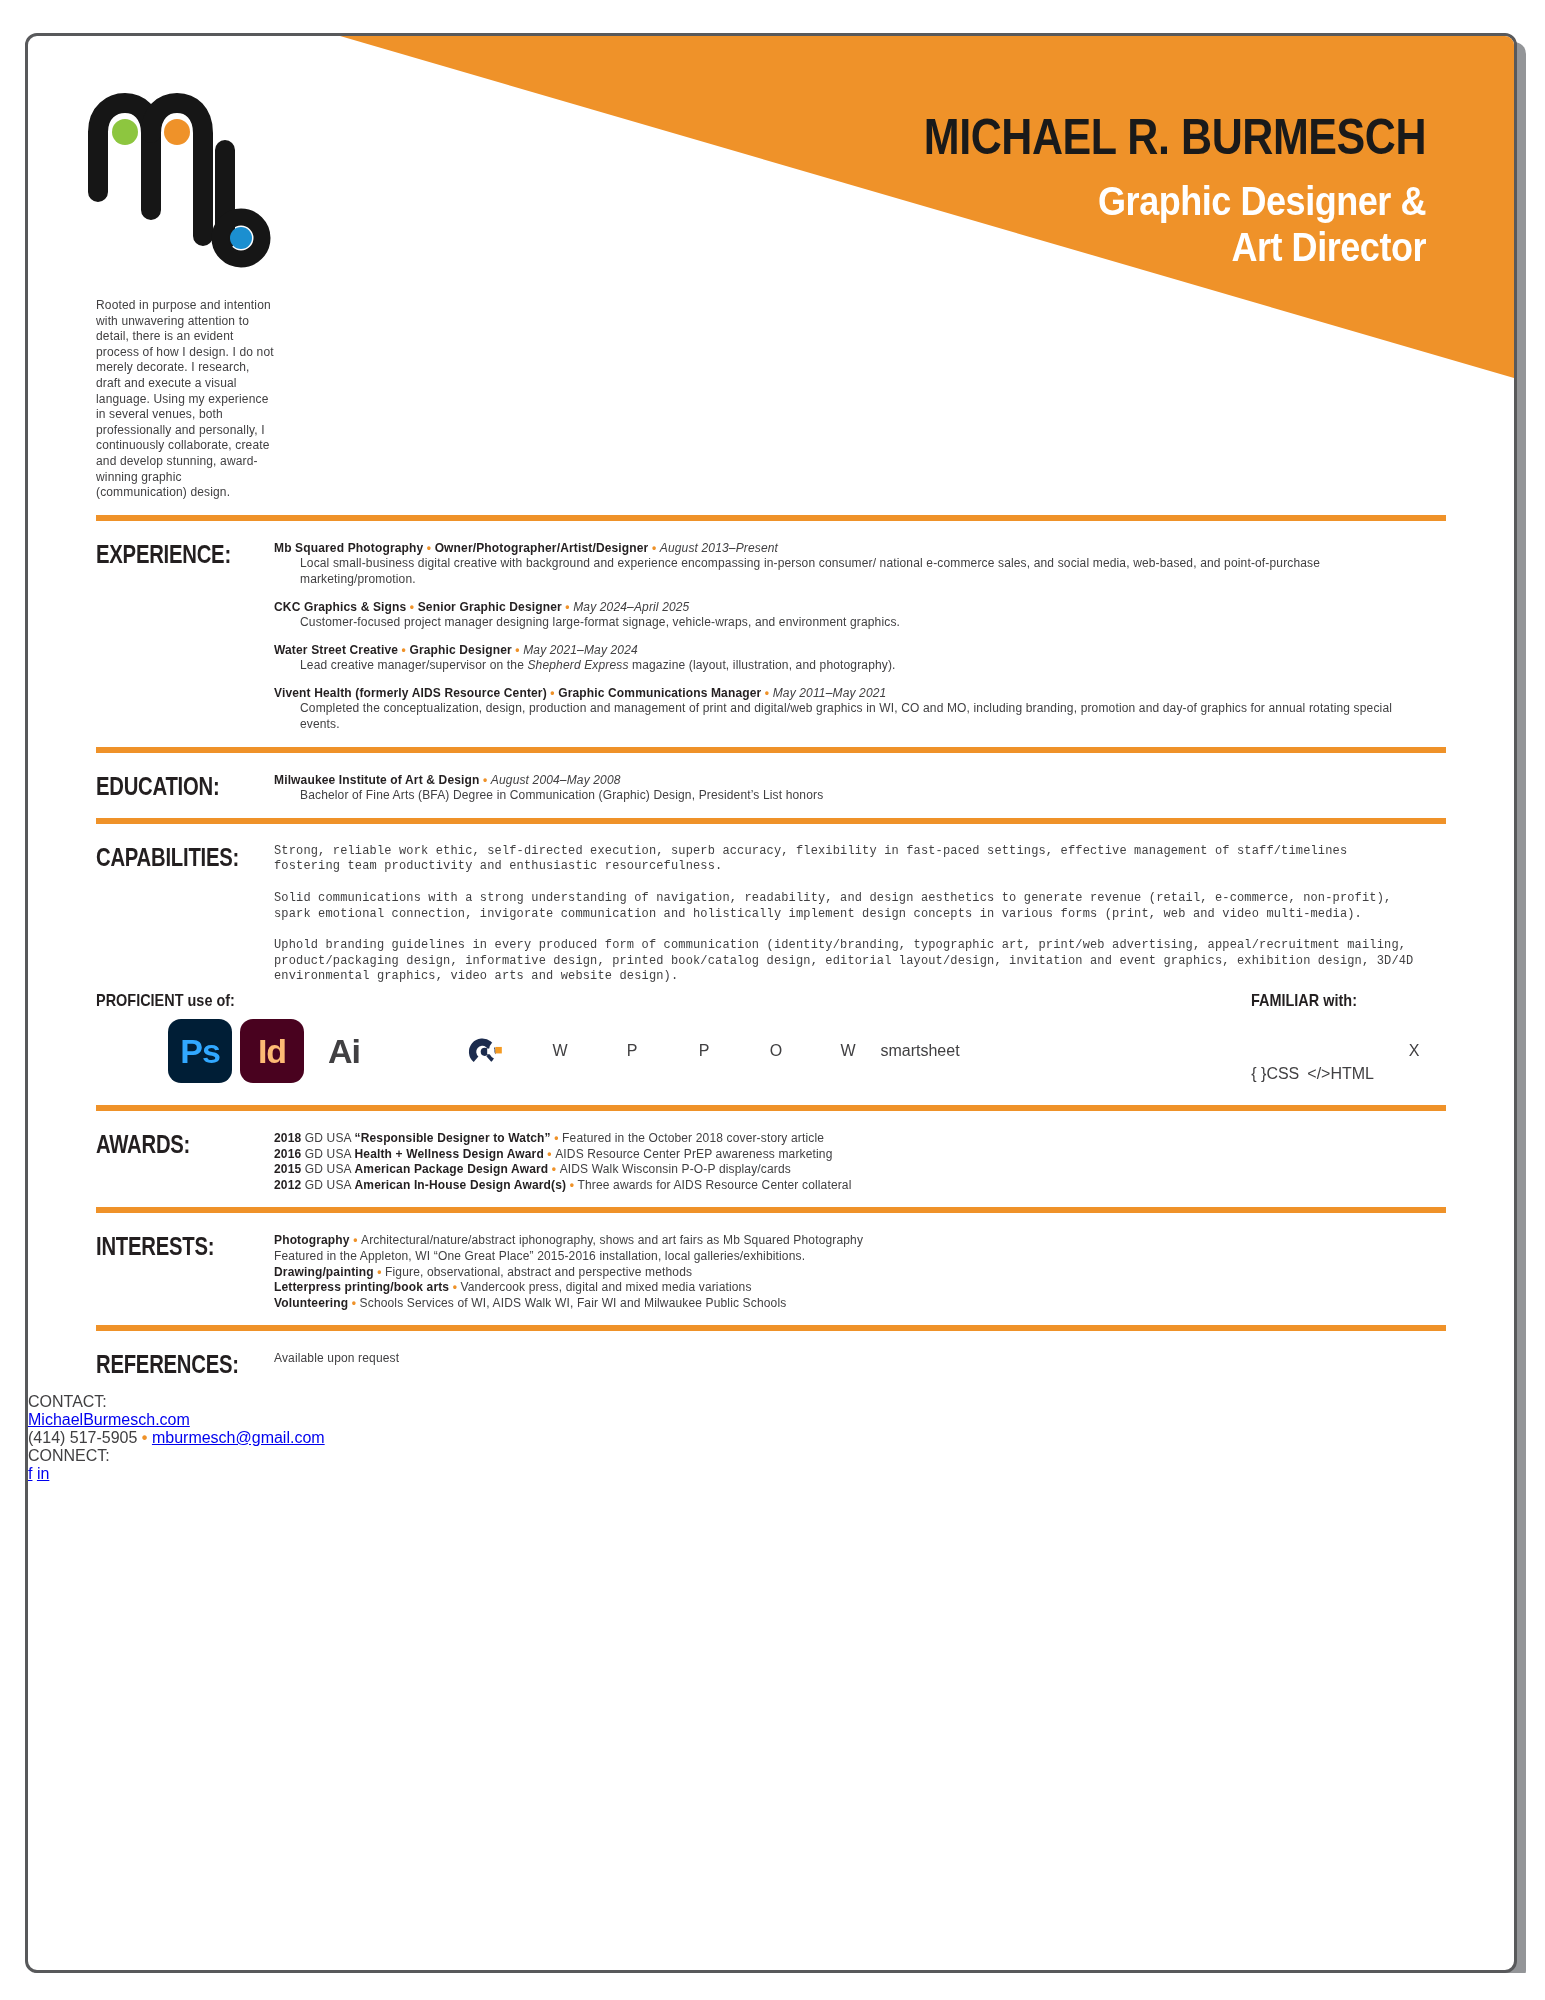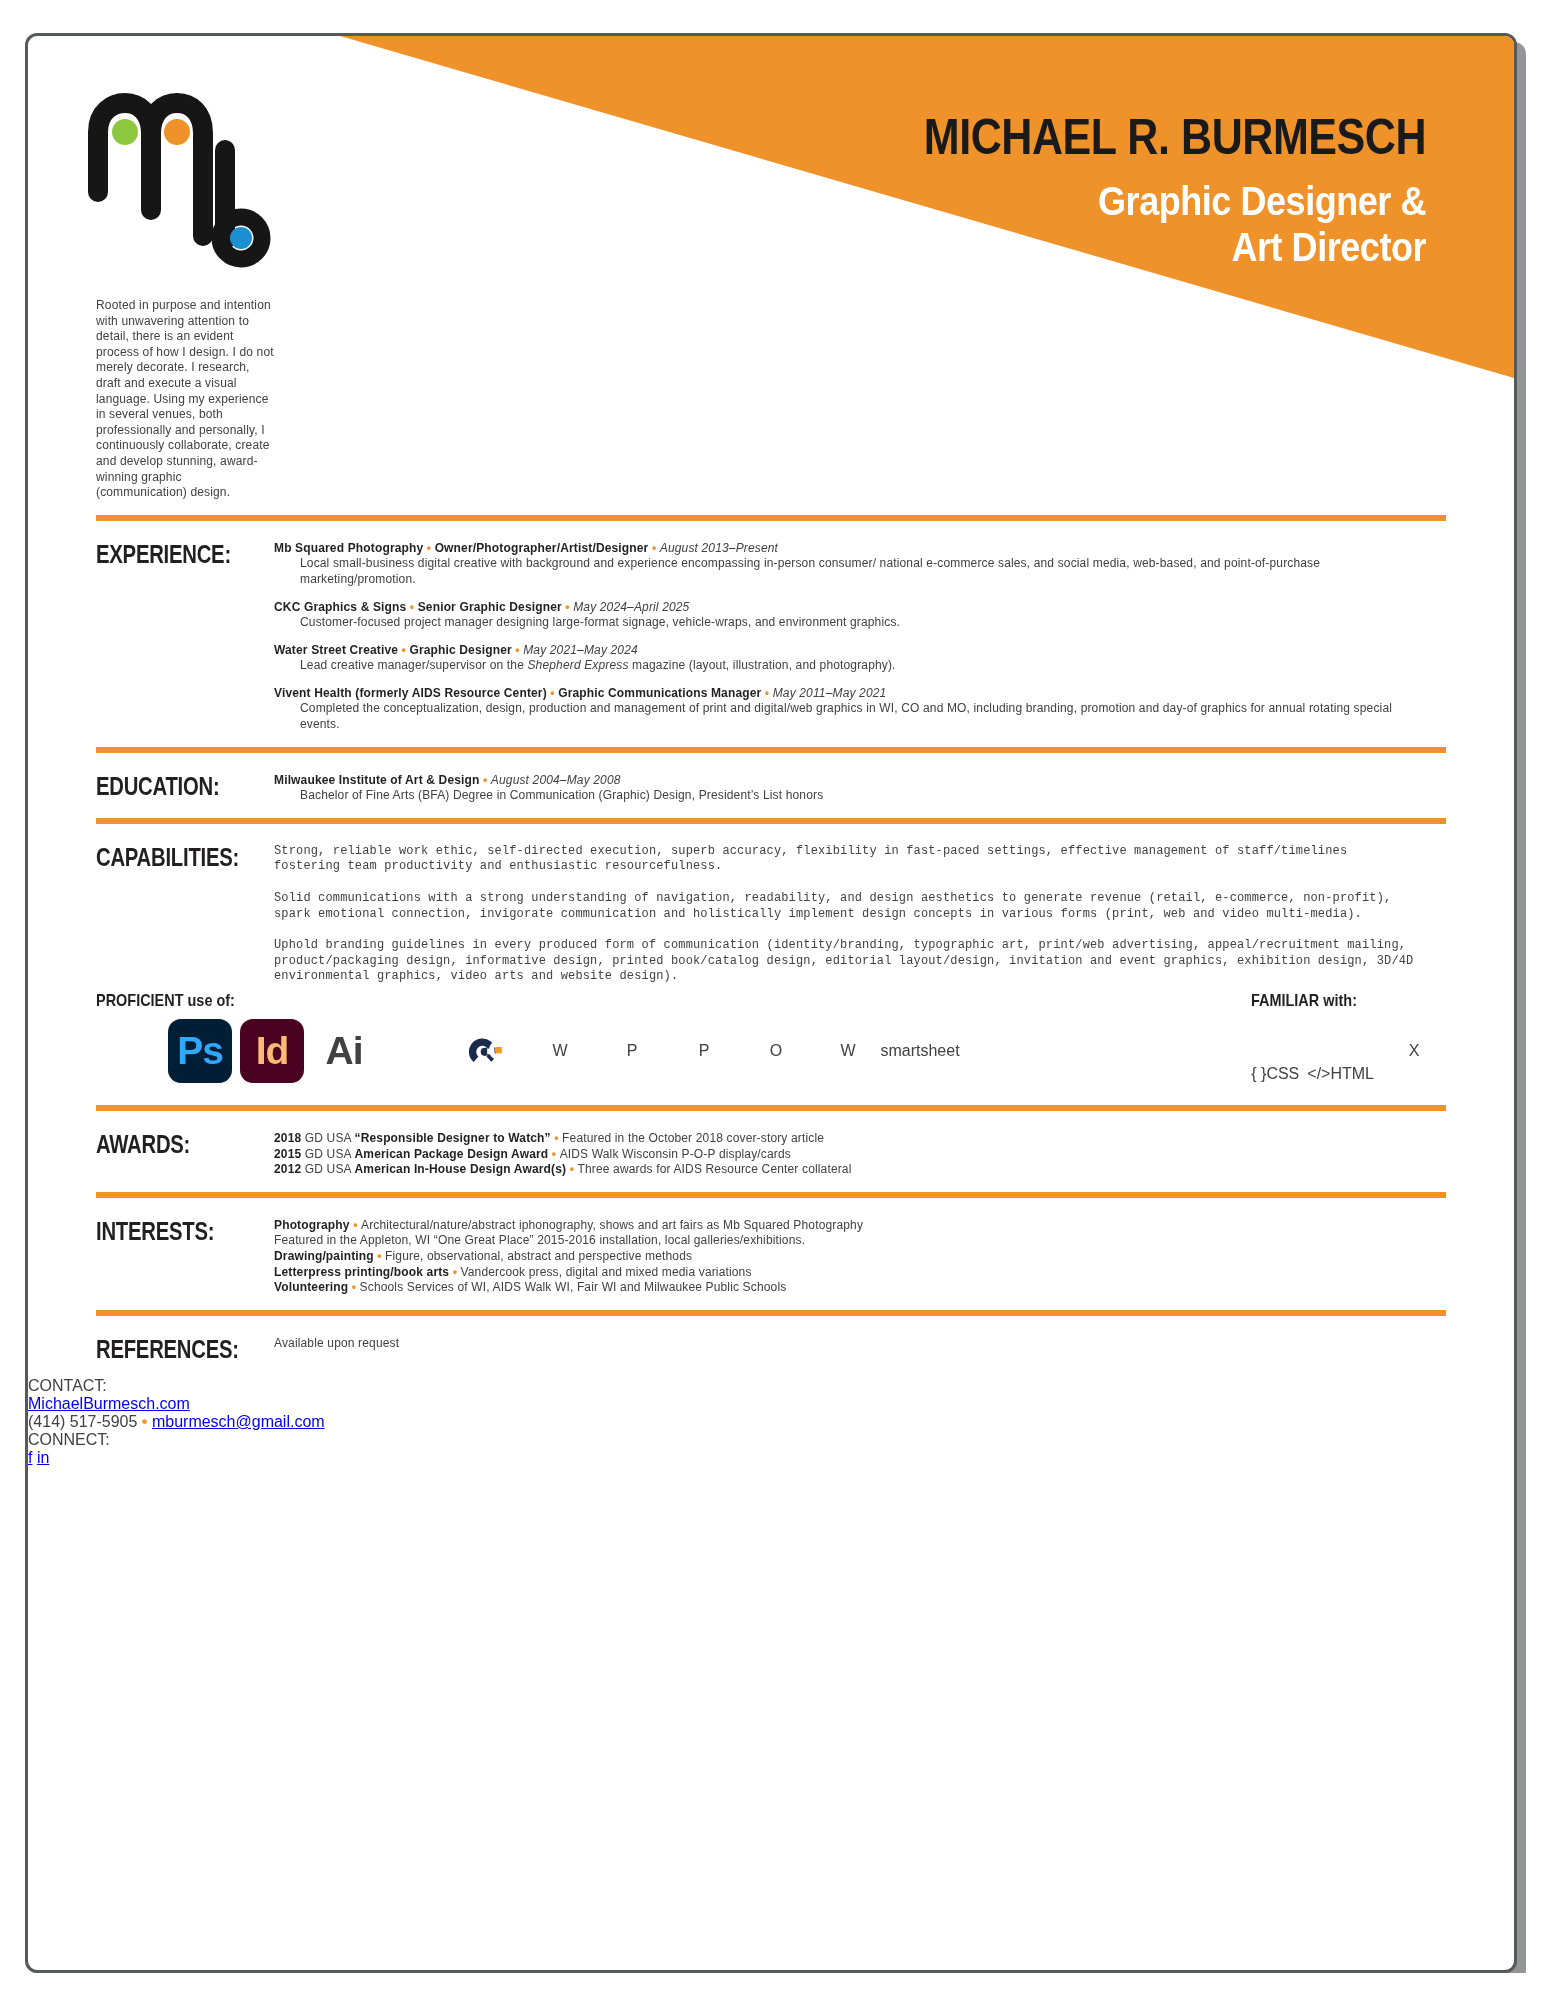--- a/index.html
+++ b/index.html
@@ -60,21 +60,21 @@
   
   .tools-row { display:flex; justify-content:space-between; margin:4px 0 22px; }
   .tools-label {
     display:inline-block; font-size:17px; font-weight:800; color:#231F20;
     transform:scaleX(0.85); transform-origin:0 50%; white-space:nowrap; margin-bottom:8px;
   }
   .tools-icons { display:flex; gap:8px; align-items:flex-end; }
 
   .tile { position:relative; width:64px; height:64px; border-radius:13px; flex:none;
           display:flex; align-items:center; justify-content:center; }
-  .adobe span { font-weight:bold; font-size:39px; letter-spacing:-1px; }
+  .adobe span { font-weight:bold; font-size:34px; letter-spacing:-1px; }
   .ps { background:#001E36; } .ps span { color:#31A8FF; }
   .idn { background:#49021F; } .idn span { color:#fdba74; }
   .ai { background:#300" } 
   .ai { background:#2E1500; } .ai span { color:#FF9A00; }
   .cc { background:linear-gradient(150deg,#ff4b4b 0%,#d433c2 32%,#3b5bff 58%,#18b05a 88%); }
   .acro { background:#EC1C24; }
   .ctct { background:#F59B23; }
 
   .ms { background:none; border-radius:0; }
   .ms-page { position:absolute; right:3px; top:4px; width:42px; height:56px; border-radius:3px; }
@@ -300,20 +300,21 @@
             </div>
         </div>
       </div>
     </div>
     <div class="rule"></div>
 
     <div class="section">
       <div><span class="h-label">AWARDS:</span></div>
       <div class="body-cell">
         <div class="award-line"><span class="bk">2018</span> <span class="aw-bi">GD USA</span> <span class="bk">“Responsible Designer to Watch”</span><span class="b"> • </span><span>Featured in the October 2018 cover-story article</span></div>
+        <div class="award-line"><span class="bk">2016</span> <span class="aw-bi">GD USA</span> <span class="bk">Health + Wellness Design Award</span><span class="b"> • </span><span>AIDS Resource Center PrEP awareness marketing</span></div>
         <div class="award-line"><span class="bk">2015</span> <span class="aw-bi">GD USA</span> <span class="bk">American Package Design Award</span><span class="b"> • </span><span>AIDS Walk Wisconsin P-O-P display/cards</span></div>
         <div class="award-line"><span class="bk">2012</span> <span class="aw-bi">GD USA</span> <span class="bk">American In-House Design Award(s)</span><span class="b"> • </span><span>Three awards for AIDS Resource Center collateral</span></div>
       </div>
     </div>
     <div class="rule"></div>
 
     <div class="section">
       <div><span class="h-label">INTERESTS:</span></div>
       <div class="body-cell">
         <div class="int-item">

